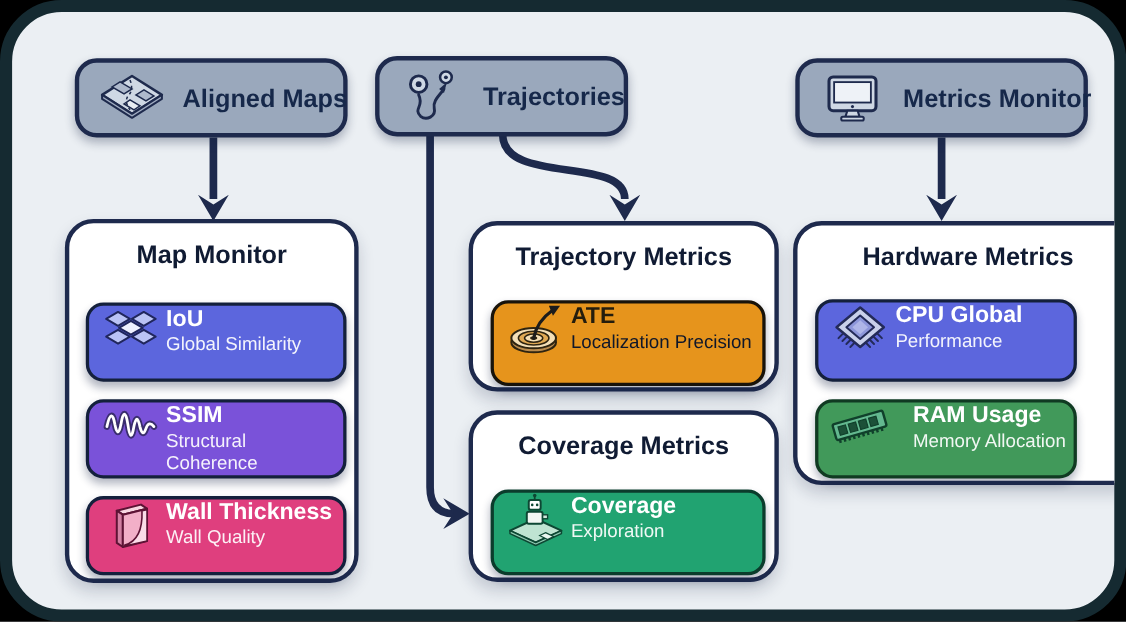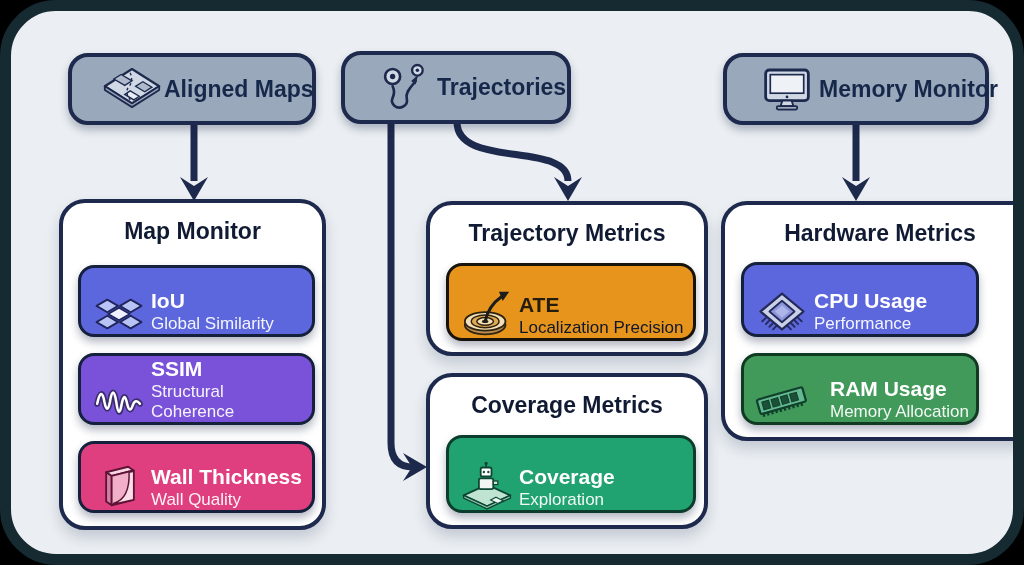--- a/index.html
+++ b/index.html
@@ -1,39 +1,39 @@
 <!DOCTYPE html>
 <html><head>
 <meta charset="utf-8">
 <style>
   html,body{margin:0;padding:0;background:#000;}
   body{width:1024px;height:565px;position:relative;font-family:"Liberation Sans",sans-serif;overflow:hidden;}
   .frame{position:absolute;inset:0;border-radius:56px;background:#ebeff3;border:11px solid #152a31;box-sizing:border-box;overflow:hidden;}
 
-  .source-box{position:absolute;display:flex;align-items:center;background:#9aa8bc;
-    border:4px solid #1e2a4d;border-radius:20px;padding:0 28px;box-sizing:border-box;
+  .source-box{position:absolute;display:flex;align-items:center;gap:14px;background:#9aa8bc;
+    border:4px solid #1e2a4d;border-radius:20px;padding:0 16px;box-sizing:border-box;
     box-shadow:0 5px 9px rgba(20,32,66,.3);}
   .source-label{font-size:23px;font-weight:bold;color:#16284a;white-space:nowrap;}
 
   #src-aligned-maps{left:57px;top:42px;width:248px;height:72px;}
   #src-trajectories{left:330px;top:40px;width:230px;height:73px;}
   #src-system-monitor{left:712px;top:42px;width:266px;height:72px;}
 
   .panel{position:absolute;background:#ffffff;border:4px solid #1e2a4d;border-radius:26px;
     box-sizing:border-box;box-shadow:0 8px 14px rgba(20,32,66,.18);}
   .panel-title{text-align:center;font-size:23px;font-weight:bold;color:#101b33;margin-top:15px;}
 
   #panel-map{left:48px;top:188px;width:267px;height:331px;}
   #panel-trajectory{left:415px;top:190px;width:282px;height:155px;}
   #panel-coverage{left:415px;top:362px;width:282px;height:156px;}
   #panel-hardware{left:710px;top:190px;width:318px;height:240px;}
 
-  .metric-card{position:absolute;display:flex;align-items:flex-end;border-radius:16px;
+  .metric-card{position:absolute;display:flex;align-items:flex-start;border-radius:16px;
     border:3px solid #14203c;box-sizing:border-box;color:#fff;padding:0 6px;
-    box-shadow:0 5px 8px rgba(20,32,66,.32);}
+    box-shadow:0 5px 8px rgba(20,32,66,.32);margin-top:10px;}
   .metric-icon{flex:0 0 64px;display:flex;justify-content:center;align-items:center;}
   .metric-text{display:flex;flex-direction:column;line-height:1.18;}
   .metric-name{font-size:21px;font-weight:bold;}
   .metric-desc{font-size:17px;opacity:.93;}
 
   #card-iou{left:15px;top:62px;width:237px;height:72px;background:#5c66dd;}
   #card-ssim{left:15px;top:150px;width:237px;height:72px;background:#7a52d9;}
   #card-wall{left:15px;top:238px;width:237px;height:72px;background:#df3f7e;}
   #card-ate{left:16px;top:58px;width:250px;height:78px;background:#e6941c;border-color:#18130a;color:#241d0d;}
   #card-ate .metric-desc{opacity:1;color:#0f172a;}
@@ -94,21 +94,21 @@
   <div class="source-box" id="src-system-monitor">
     <span class="metric-icon">
       <svg viewBox="0 0 56 48" width="52" height="45">
         <rect x="5" y="3" width="46" height="33" rx="4" fill="#cfd8e4" stroke="#1e2a4d" stroke-width="3"></rect>
         <rect x="10" y="8" width="36" height="20" fill="#eef2f7" stroke="#1e2a4d" stroke-width="1.8"></rect>
         <circle cx="28" cy="32" r="1.5" fill="#1e2a4d"></circle>
         <path d="M23,36 L33,36 L35,42 L21,42 Z" fill="#cfd8e4" stroke="#1e2a4d" stroke-width="2"></path>
         <rect x="17" y="42" width="22" height="3.5" rx="1.5" fill="#cfd8e4" stroke="#1e2a4d" stroke-width="2"></rect>
       </svg>
     </span>
-    <span class="source-label">Memory Monitor</span>
+    <span class="source-label">Metrics Monitor</span>
   </div>
 
   <div class="panel" id="panel-map">
     <div class="panel-title">Map Monitor</div>
 
     <div class="metric-card" id="card-iou">
       <span class="metric-icon">
         <svg viewBox="0 0 60 44" width="54" height="40">
           <g stroke="#20265c" stroke-width="2" stroke-linejoin="round">
             <polygon points="17,6 29,13 17,20 5,13" fill="#bac3f5"></polygon>
@@ -218,21 +218,21 @@
               <line x1="43" y1="35" x2="47" y2="39"></line>
             <line x1="39" y1="38" x2="43" y2="42"></line>
               <line x1="35" y1="41" x2="39" y2="45"></line>
           </g>
           <polygon points="29,5 53,25 29,45 5,25" fill="#c9d0ea" stroke="#232a58" stroke-width="2.5" stroke-linejoin="round"></polygon>
           <polygon points="29,13 43,25 29,37 15,25" fill="#8d96da" stroke="#232a58" stroke-width="2" stroke-linejoin="round"></polygon>
           <polygon points="29,18 37,25 29,32 21,25" fill="#aeb5e8"></polygon>
         </svg>
       </span>
       <span class="metric-text">
-        <span class="metric-name">CPU Usage</span>
+        <span class="metric-name">CPU Global</span>
         <span class="metric-desc">Performance</span>
       </span>
     </div>
 
     <div class="metric-card" id="card-ram">
       <span class="metric-icon">
         <svg viewBox="0 0 64 48" width="56" height="42">
           <g transform="rotate(-16 32 26)">
             <rect x="5" y="15" width="54" height="17" rx="2" fill="#63b88f" stroke="#10402b" stroke-width="2.5"></rect>
             <rect x="10" y="19" width="8" height="9" fill="#1c5038" stroke="#10402b" stroke-width="1.2"></rect>

